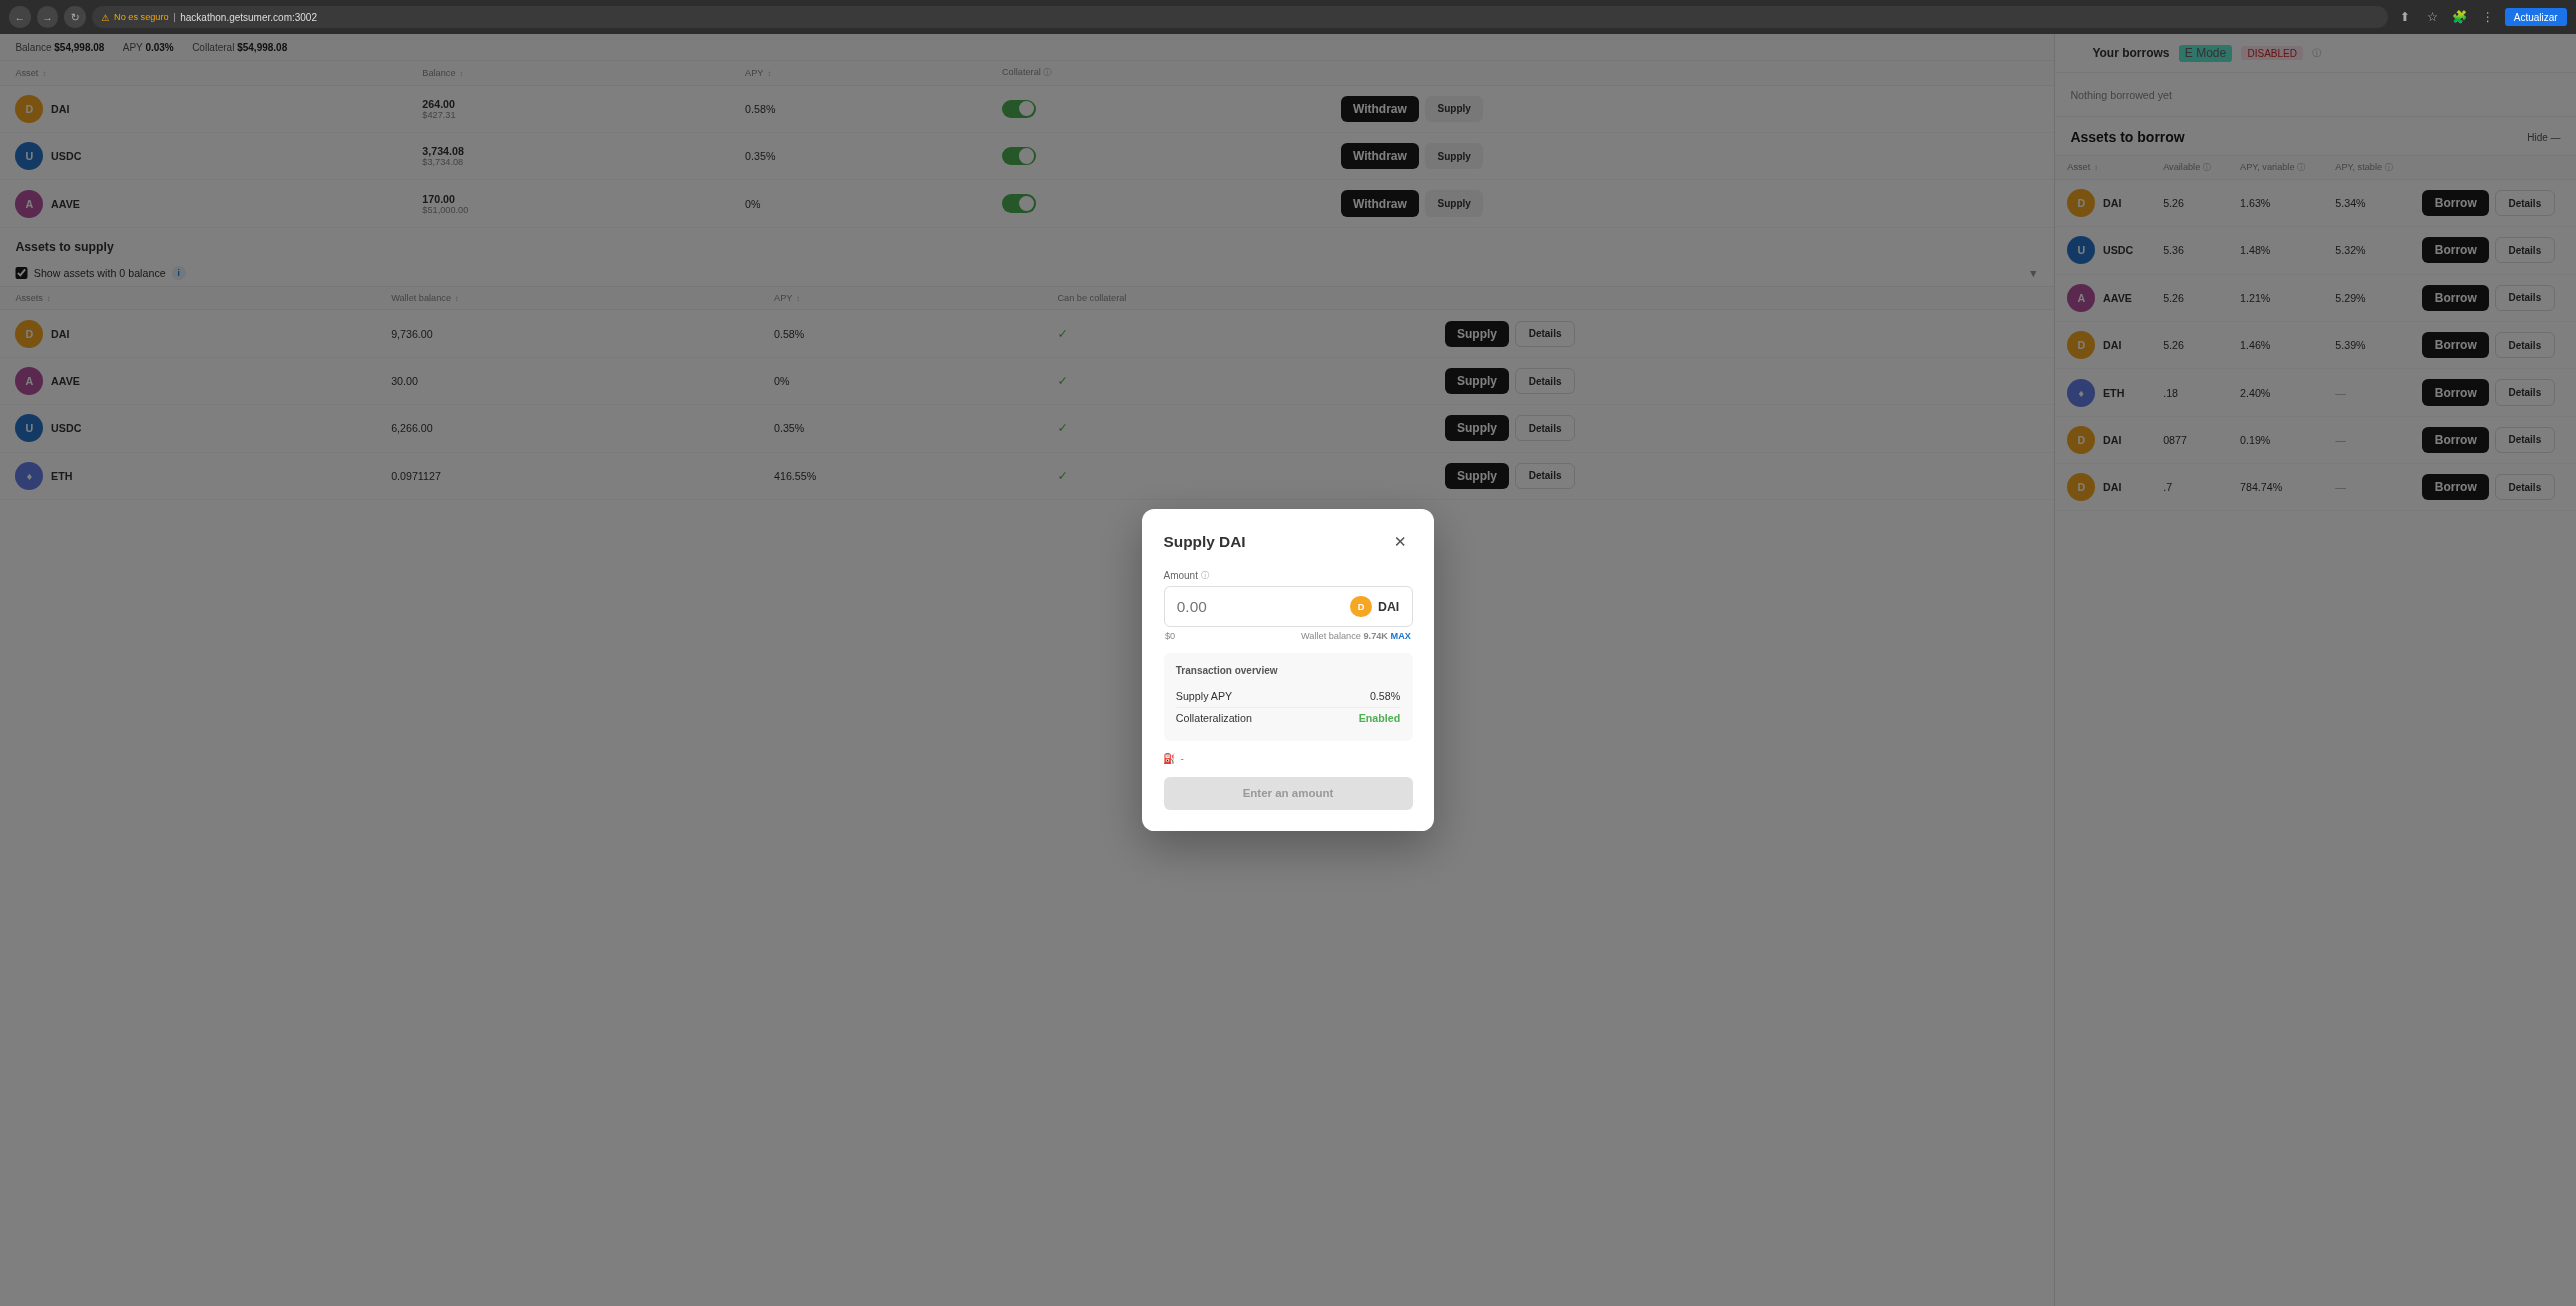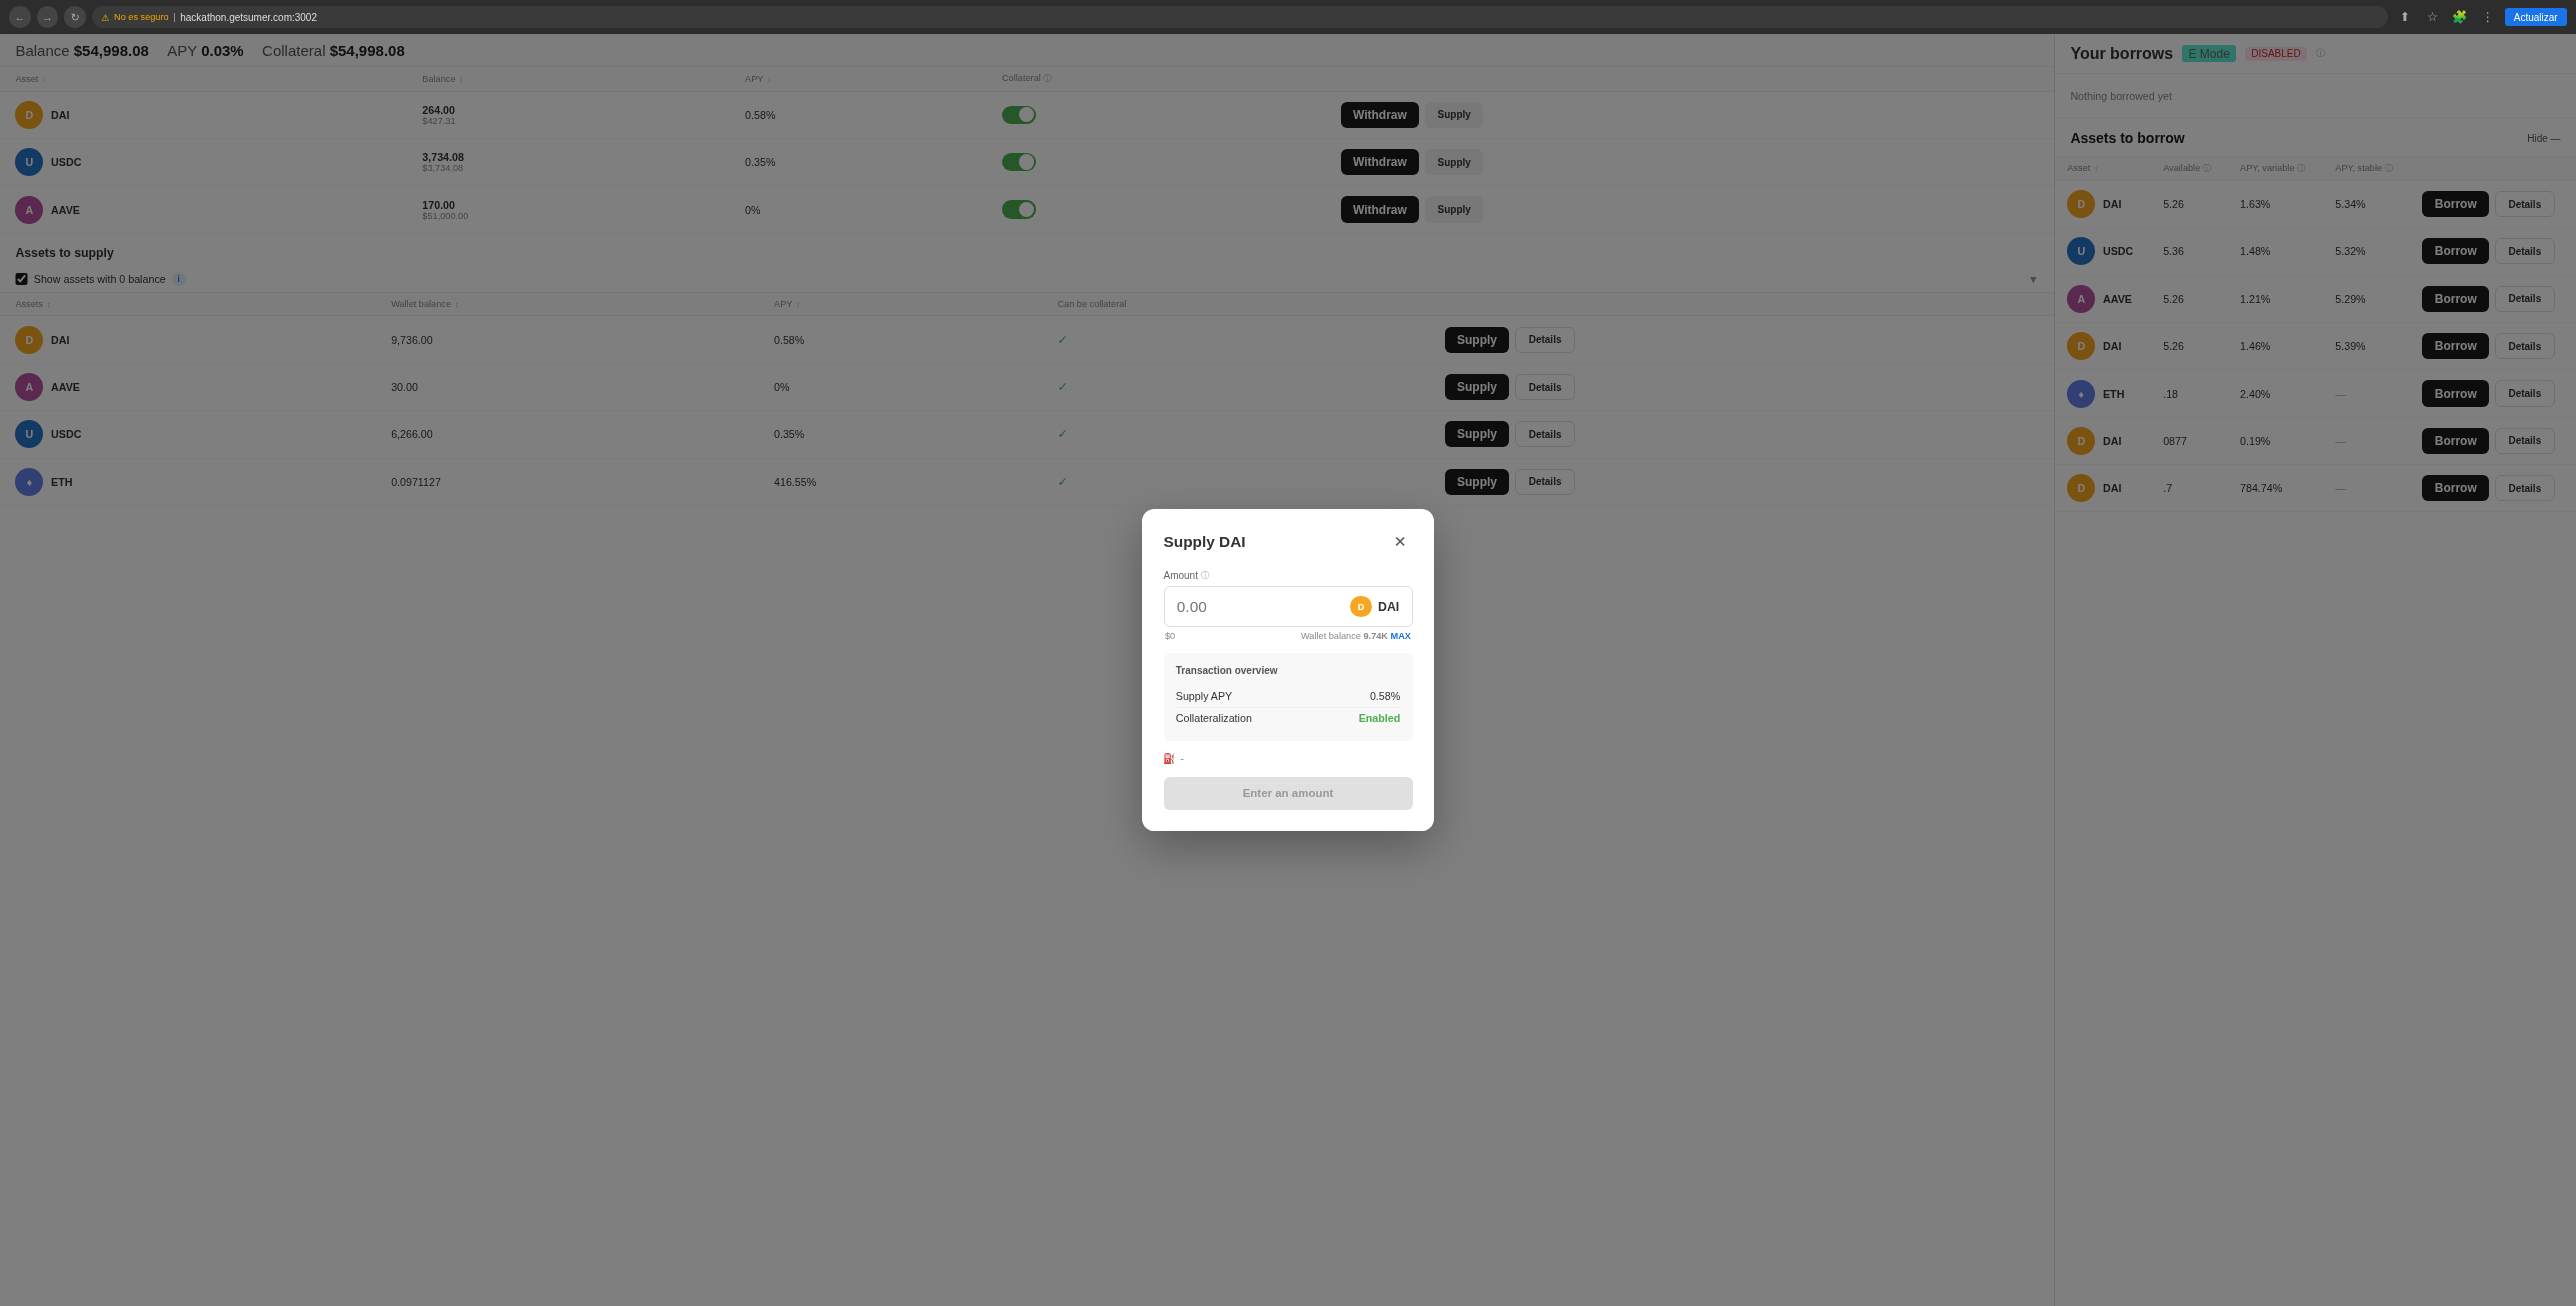--- a/index.html
+++ b/index.html
@@ -99,21 +99,21 @@
       background: none; border: none;
       display: flex; align-items: center; gap: 3.1px;
     }
 
     .stats-bar {
       display: flex;
       gap: 18.4px;
       padding: 7.7px 15.4px;
       background: #fafafa;
       border-bottom: 0.8px solid #eee;
-      font-size: 15px;
+      font-size: 10px;
       color: #555;
     }
     .stats-bar span strong { color: #222; }
 
     
     .data-table {
       width: 100%;
       border-collapse: collapse;
     }
     .data-table th {
@@ -235,21 +235,21 @@
     .check-icon { color: #4caf50; font-size: 12.3px; }
 
     
     .borrows-header {
       display: flex;
       align-items: center;
       gap: 9.2px;
       padding: 10.7px 15.4px;
       border-bottom: 0.8px solid #eee;
     }
-    .borrows-title { font-size: 16px; font-weight: 700; }
+    .borrows-title { font-size: 12px; font-weight: 700; margin-left: 22px; }
     .mode-badge {
       background: #5eead4;
       border-radius: 3.1px;
       padding: 1.5px 6.1px;
       font-size: 12px;
       color: #666;
     }
     .disabled-badge {
       background: #fce4ec;
       border-radius: 3.1px;

